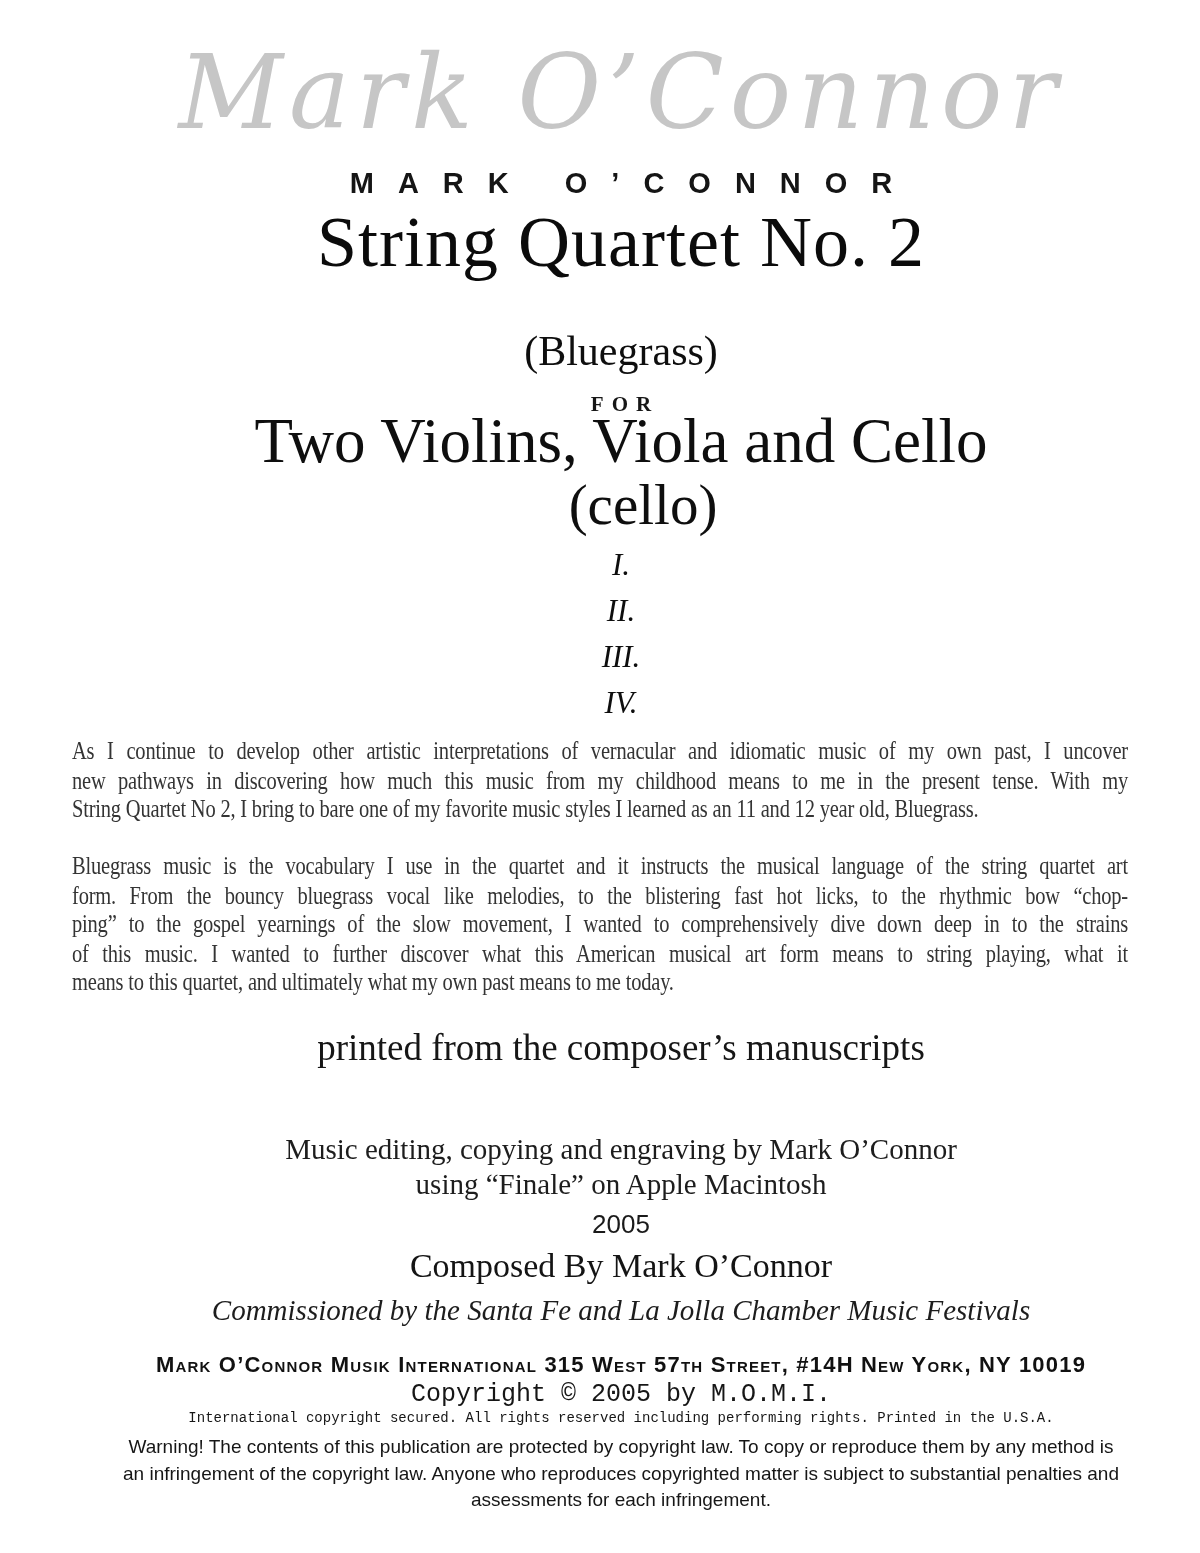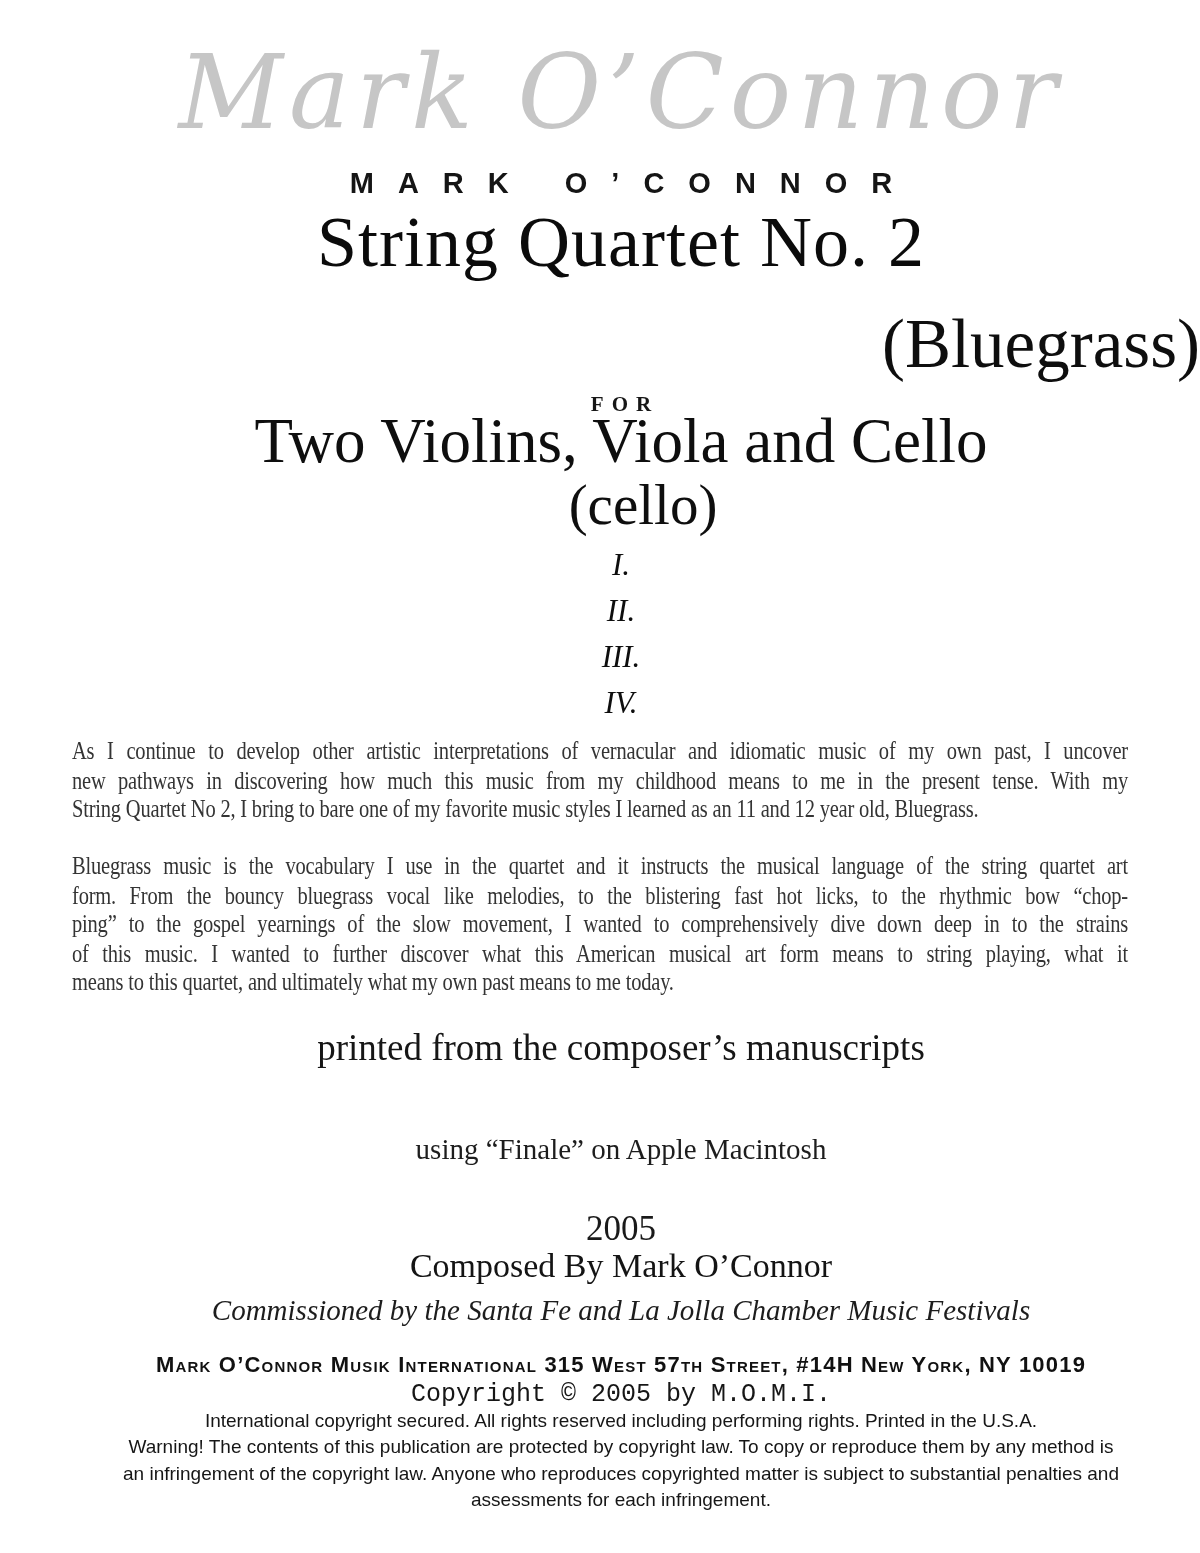--- a/index.html
+++ b/index.html
@@ -33,24 +33,23 @@
     color: #151515;
   }
   .title {
     top: 205px;
     font-size: 72px;
     line-height: 1.05;
     letter-spacing: 1px;
     color: #0b0b0b;
   }
   .subtitle {
-    top: 308px;
-    font-size: 69px;
-    line-height: 1.05;
-    text-align: right;
+    top: 329px;
+    font-size: 42px;
+    line-height: 1.05;
   }
   .for-label {
     top: 392px;
     font-family: Liberation Serif, serif;
     font-weight: 700;
     font-size: 21px;
     letter-spacing: 8px;
     text-indent: 8px;
     color: #161616;
   }
@@ -89,22 +88,22 @@
   .para-2 { top: 852px; }
 
   .original-music { top: 1026px; }
   .original-music .text-line { font-size: 37px; line-height: 44px; color: #161616; }
 
   .editing-note { top: 1132px; }
   .editing-note .text-line { font-size: 29px; line-height: 35px; color: #1d1d1d; }
 
   .year {
     top: 1209px;
-    font-family: Liberation Serif, serif;
-    font-size: 35px;
+    font-family: Liberation Sans, sans-serif;
+    font-size: 26px;
     color: #1a1a1a;
   }
   .composed-by {
     top: 1247px;
     font-size: 34px;
     color: #141414;
   }
   .commission {
     top: 1294px;
     font-style: italic;
@@ -123,22 +122,22 @@
   }
   .copyright {
     top: 1380px;
     font-family: Liberation Mono, monospace;
     font-size: 25px;
     white-space: nowrap;
     color: #161616;
   }
   .rights {
     top: 1410px;
-    font-family: Liberation Sans, sans-serif;
-    font-size: 19px;
+    font-family: Liberation Mono, monospace;
+    font-size: 14px;
     white-space: nowrap;
     color: #161616;
   }
   .warning { top: 1434px; }
   .warning .text-line {
     font-family: "Liberation Sans", "DejaVu Sans", sans-serif;
     font-size: 19px;
     line-height: 26.5px;
     white-space: nowrap;
     color: #161616;
@@ -182,20 +181,21 @@
       <div class="text-line">ping” to the gospel yearnings of the slow movement, I wanted to comprehensively dive down deep in to the strains</div>
       <div class="text-line">of this music. I wanted to further discover what this American musical art form means to string playing, what it</div>
       <div class="text-line">means to this quartet, and ultimately what my own past means to me today.</div>
     </div>
 
   <div class="abs original-music">
       <div class="text-line">printed from the composer’s manuscripts</div>
     </div>
 
   <div class="abs editing-note">
+      <div class="text-line">Music editing, copying and engraving by Mark O’Connor</div>
       <div class="text-line">using “Finale” on Apple Macintosh</div>
     </div>
 
   <div class="abs year">2005</div>
 
   <div class="abs composed-by">Composed By Mark O’Connor</div>
 
   <div class="abs commission">Commissioned by the Santa Fe and La Jolla Chamber Music Festivals</div>
 
   <div class="abs publisher">Mark O’Connor Musik International 315 West 57th Street, #14H New York, NY 10019</div>

